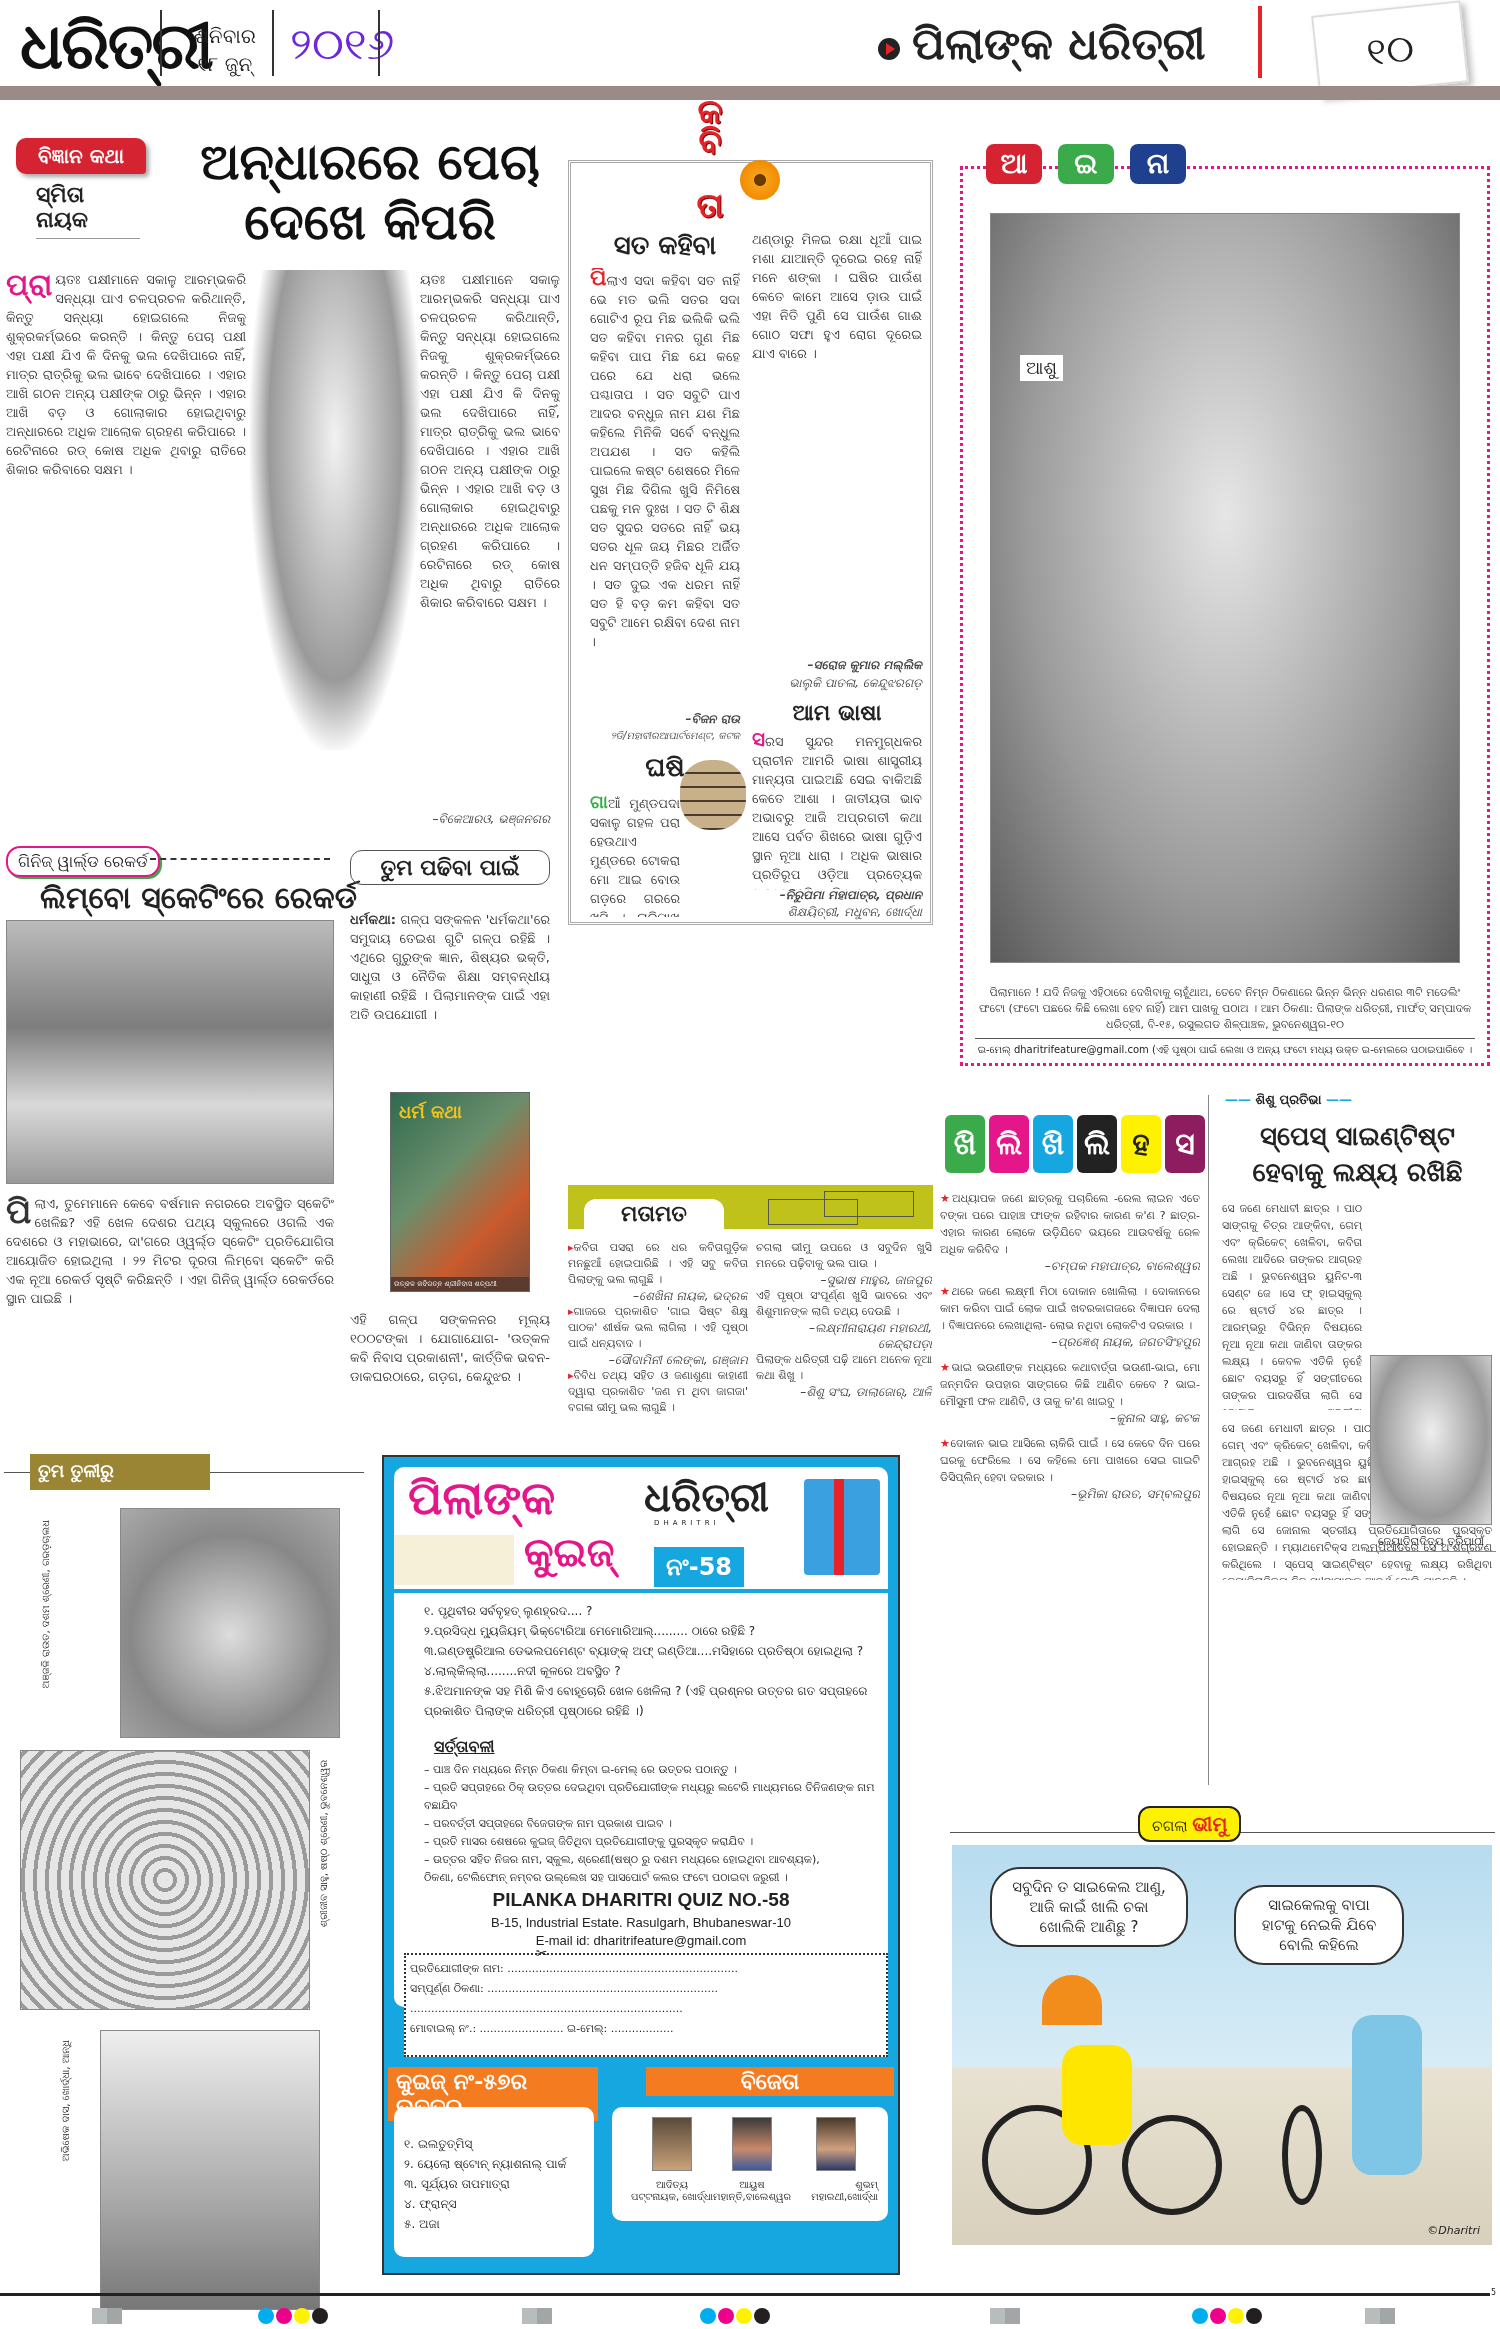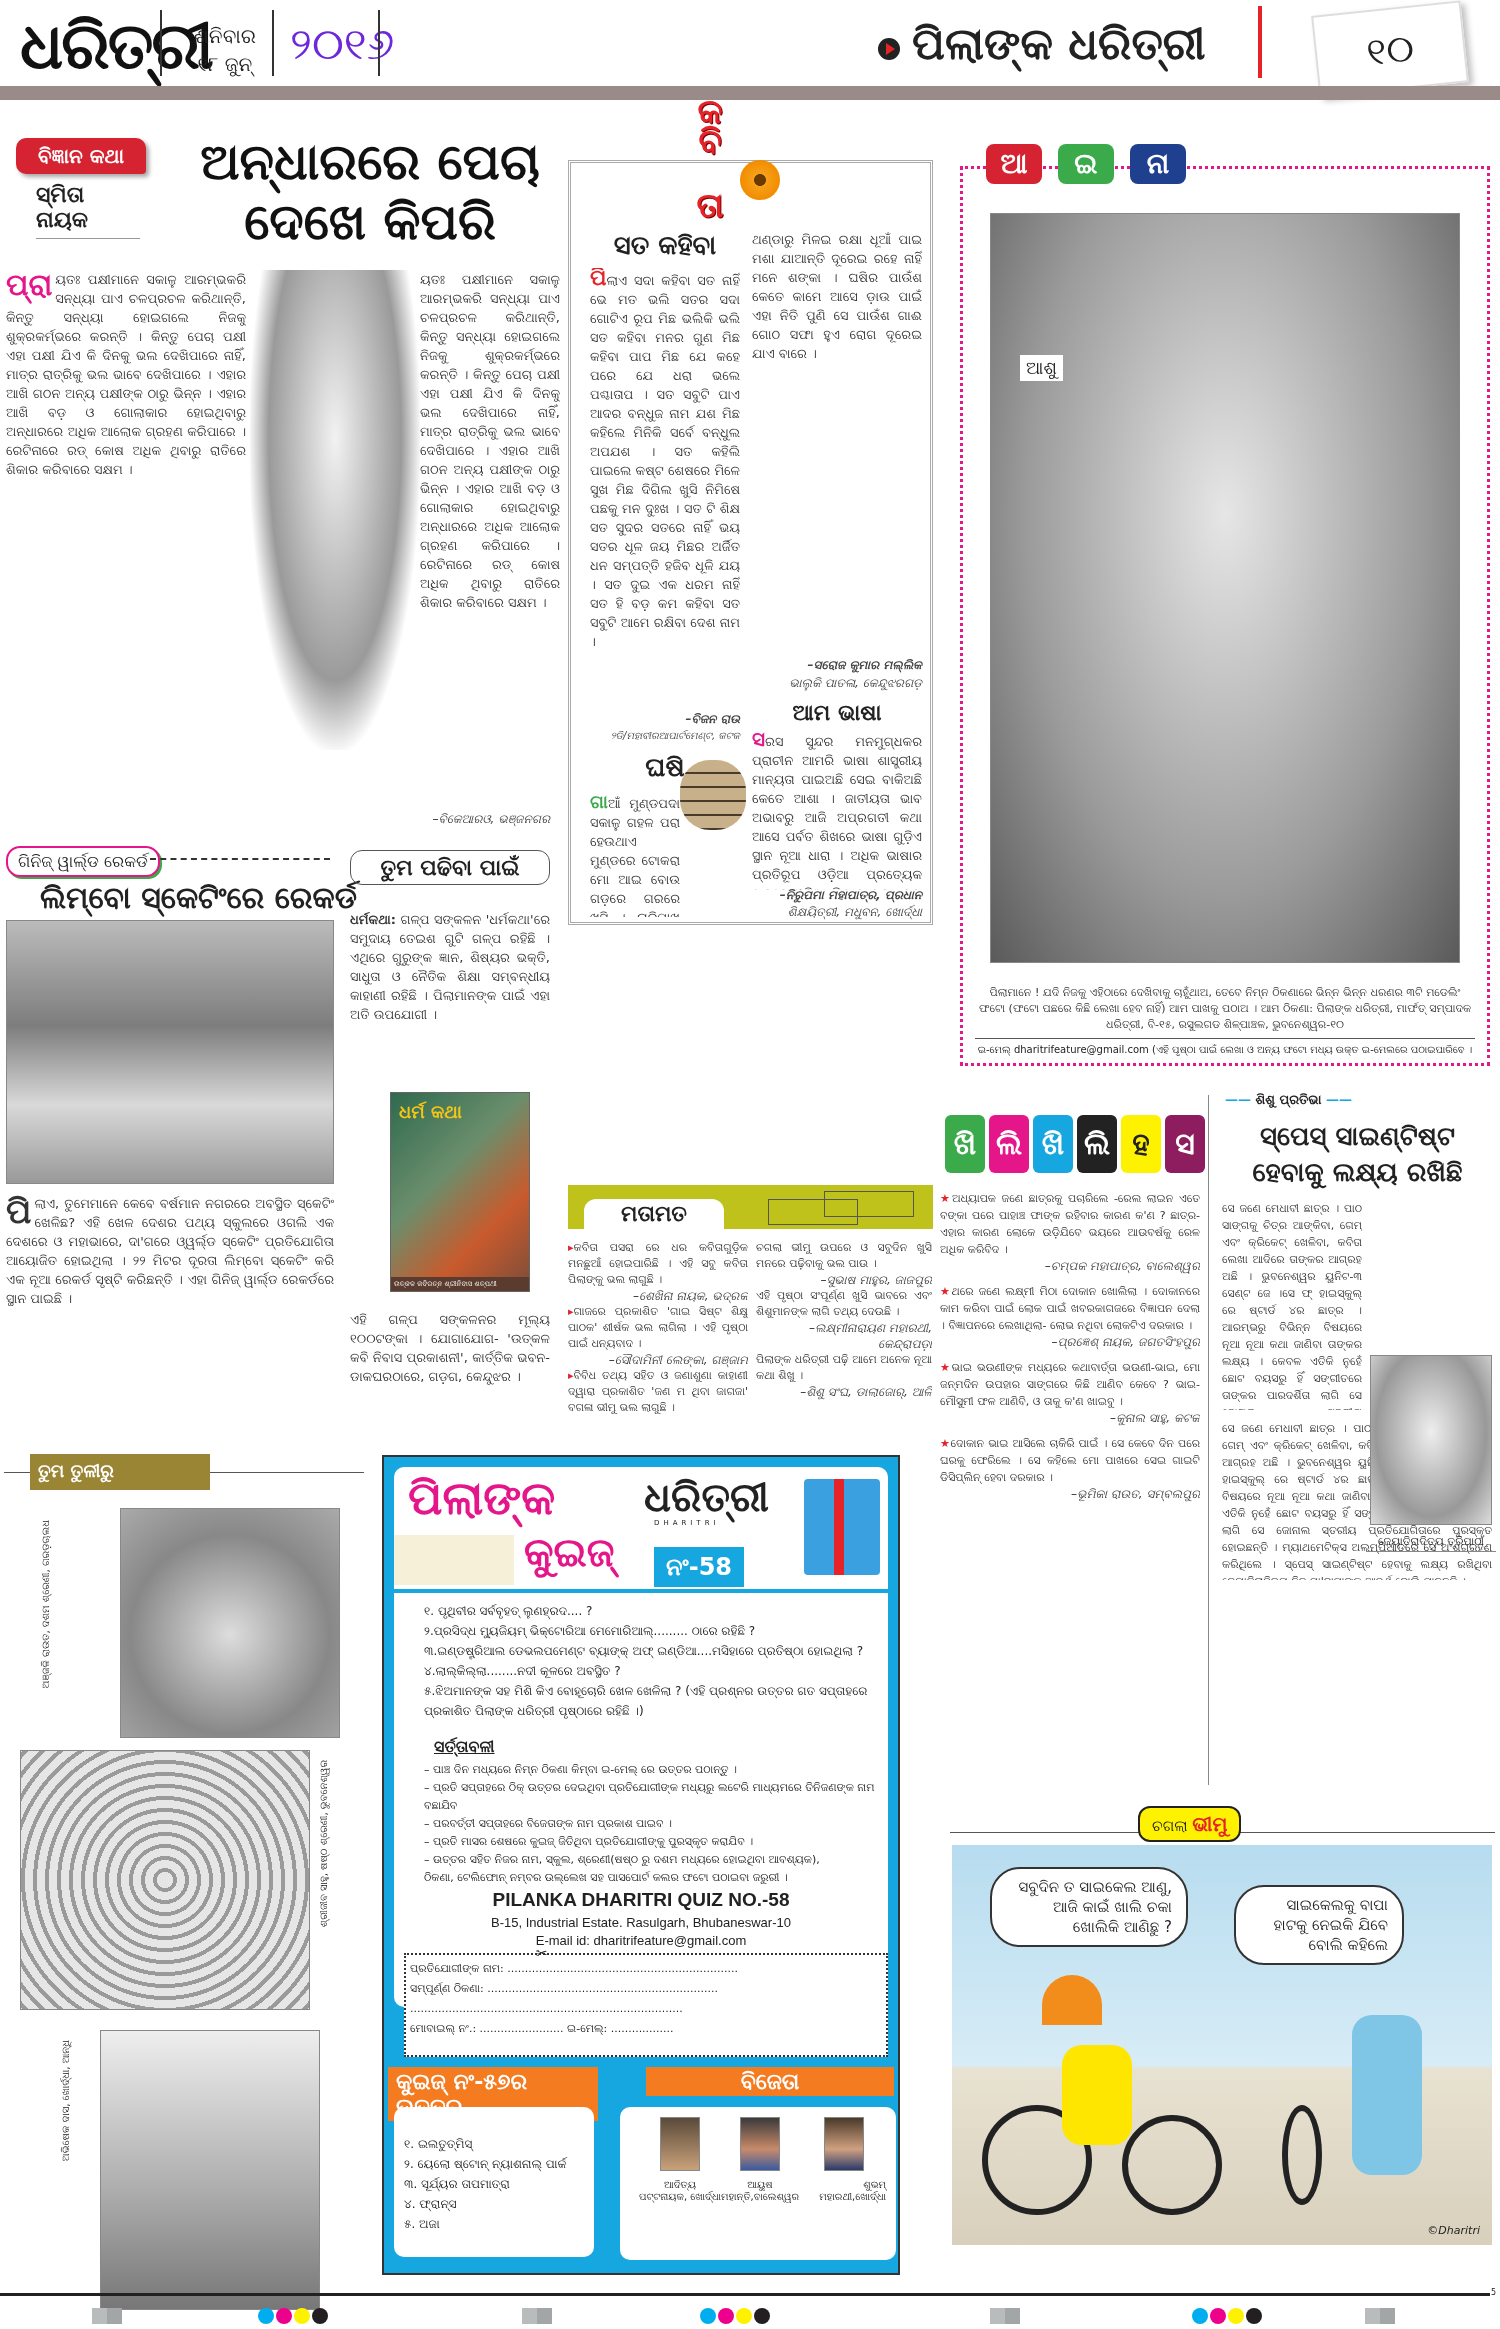--- a/index.html
+++ b/index.html
@@ -22,21 +22,21 @@
   .box-frame { border: 3px double #aaa; }
   .poem-title { font-size: 26px; font-weight: bold; text-align: center; }
   .credit { font-size: 12px; font-style: italic; text-align: right; color: #444; }
   .chip { display: inline-block; width: 56px; height: 40px; color: #fff; font-size: 28px; font-weight: bold; text-align: center; line-height: 40px; border-radius: 8px; margin-right: 16px; }
   .khili { display: inline-block; width: 40px; height: 58px; font-size: 30px; font-weight: bold; color: #fff; text-align: center; line-height: 58px; border-radius: 6px; margin-right: 4px; }
   .quiz-box { left: 382px; top: 1455px; width: 518px; height: 820px; background: #16a6e0; border: 2px solid #333; }
   .quiz-inner { background: #fff; border-radius: 10px; }
   .orange-bar { background: #f47b20; color: #fff; font-size: 22px; font-weight: bold; padding: 2px 8px; }
   .cmyk { width: 16px; height: 16px; border-radius: 50%; display: inline-block; margin-right: 2px; }
   .gray-sq { width: 30px; height: 16px; background: linear-gradient(90deg, #b9bcbc 50%, #a3a6a6 50%); }
-  .bubble { background: #fff; border: 2px solid #333; border-radius: 30px; font-size: 15px; text-align: right; padding: 8px 14px; line-height: 20px; }
+  .bubble { background: #fff; border: 2px solid #333; border-radius: 30px; font-size: 15px; text-align: center; padding: 8px 14px; line-height: 20px; }
   .rule-h { height: 1px; background: #555; }
 </style>
 </head>
 <body>
 
 <div class="abs mast-logo">ଧରିତ୍ରୀ</div>
 <div class="abs vbar" style="left:160px;top:10px;height:66px;"></div>
 <div class="abs mast-day">
   <div>ଶନିବାର</div>
   <div>୧୮ ଜୁନ୍</div>
@@ -215,21 +215,21 @@
   </div>
   <div class="orange-bar" style="position:absolute;left:4px;top:610px;width:210px;">କୁଇଜ୍ ନଂ-୫୭ର ଉତ୍ତର</div>
   <div class="orange-bar" style="position:absolute;left:262px;top:610px;width:248px;text-align:center;">ବିଜେତା</div>
   <div class="quiz-inner" style="position:absolute;left:10px;top:650px;width:200px;height:150px;padding:27px 10px;font-size:12px;line-height:20px;">
     <div>୧. ଇଲତୁତ୍‌ମିସ୍</div>
       <div>୨. ୟେଲୋ ଷ୍ଟୋନ୍ ନ୍ୟାଶନାଲ୍ ପାର୍କ</div>
       <div>୩. ସୂର୍ଯ୍ୟର ତାପମାତ୍ରା</div>
       <div>୪. ଫ୍ରାନ୍ସ</div>
       <div>୫. ଅଜା</div>
   </div>
-  <div class="quiz-inner" style="position:absolute;left:236px;top:650px;width:276px;height:153px;padding-left:29px;">
+  <div class="quiz-inner" style="position:absolute;left:228px;top:650px;width:276px;height:114px;padding-left:29px;">
     <div style="position:absolute;left:18px;top:10px;width:84px;text-align:center;font-size:10px;">
       <div class="photo" style="width:40px;height:54px;margin:0 auto 8px;background:linear-gradient(#5a4a3a,#c9a27a);"></div>
       <div>ଆଦିତ୍ୟ</div>
         <div>ପଟ୍ଟନାୟକ, ଖୋର୍ଦ୍ଧା</div>
     </div>
     <div style="position:absolute;left:98px;top:10px;width:84px;text-align:center;font-size:10px;">
       <div class="photo" style="width:40px;height:54px;margin:0 auto 8px;background:linear-gradient(#3a3a3a,#c98a6a 60%,#3a5aa0);"></div>
       <div>ଆୟୁଷ</div>
         <div>ମହାନ୍ତି,ବାଲେଶ୍ୱର</div>
     </div>

